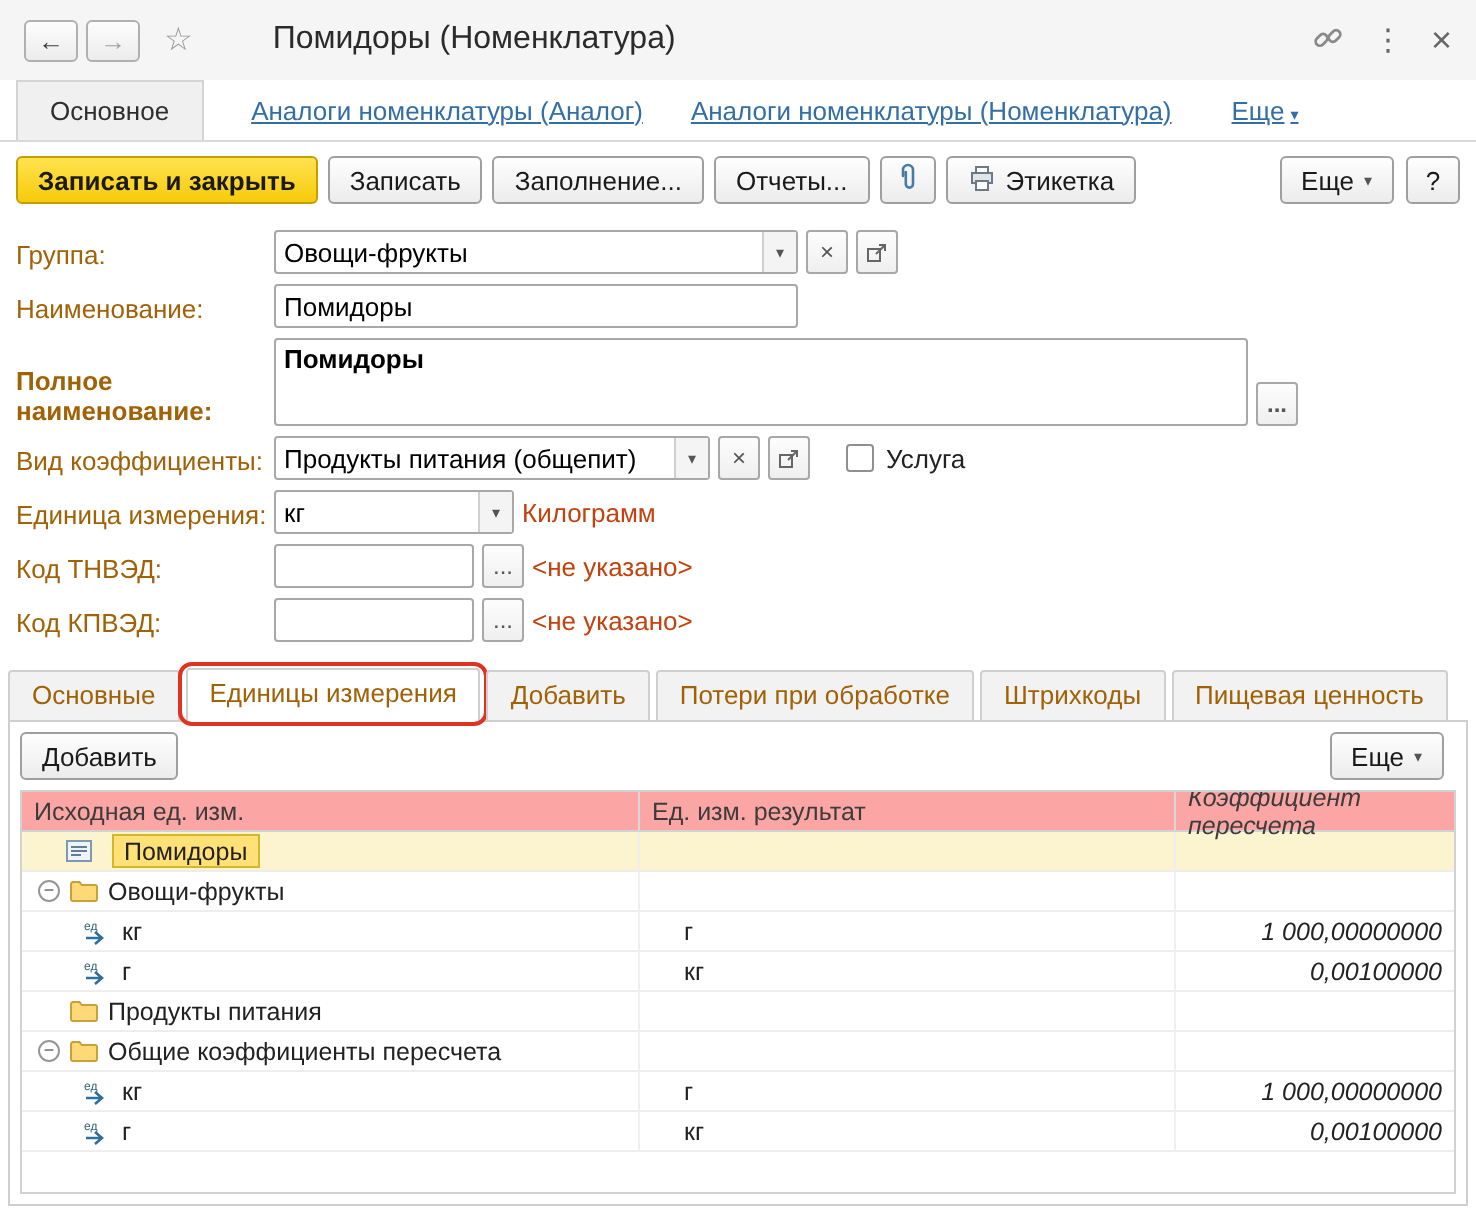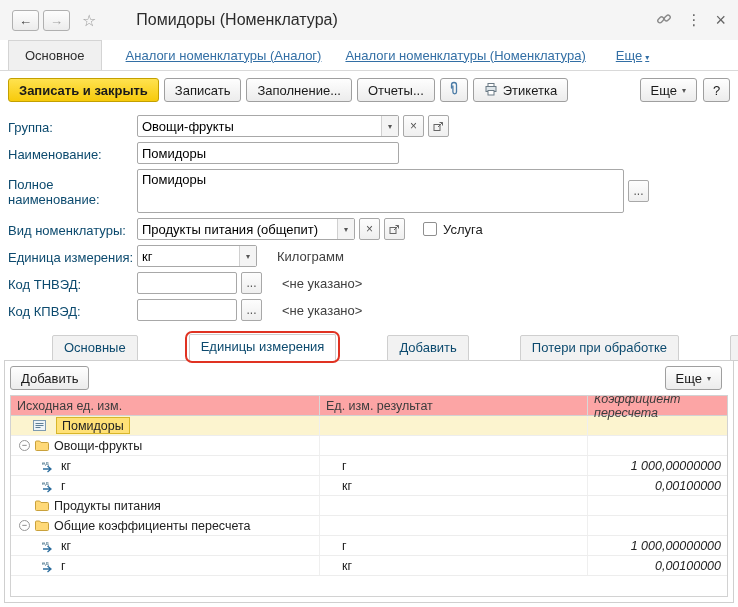--- a/index.html
+++ b/index.html
@@ -36,41 +36,41 @@
          background:linear-gradient(#fefefe,#ececec); font-size:13px; color:#1a1a1a;
          display:inline-flex; align-items:center; gap:5px; cursor:pointer; white-space:nowrap; }
   .btn.primary { background:linear-gradient(#ffe24f,#f7ca0b); border-color:#c3a000; font-weight:bold; }
   .btn .chev { font-size:8px; color:#555; }
   .btn.iconbtn { width:28px; justify-content:center; padding:0; }
   .tbar-right { margin-left:auto; display:flex; gap:6px; }
   .btn.help { width:27px; justify-content:center; padding:0; }
   
   .form { flex:none; padding:6px 8px 2px; }
   .frow { display:flex; align-items:center; margin-bottom:5px; }
-  .frow.top { align-items:center; }
-  .flabel { width:129px; flex:none; color:#0c4a6e; padding-top:2px; }
+  .frow.top { align-items:flex-end;font-weight:bold; }
+  .flabel { width:129px; flex:none; color:#a16207; padding-top:2px; }
   .tinput { height:22px; border:1px solid #a8a8a8; border-radius:2px; font:inherit; padding:0 4px; background:#fff; }
   .combo { display:inline-flex; align-items:stretch; border:1px solid #a8a8a8; border-radius:2px; background:#fff; height:22px; }
   .combo input { border:0; outline:none; padding:0 4px; font:inherit; flex:1; min-width:0; background:transparent; }
   .combo .dd { width:17px; flex:none; display:flex; align-items:center; justify-content:center;
                font-size:8px; color:#555; border-left:1px solid #d0d0d0; background:#f4f4f4; cursor:pointer; }
   .sqbtn { width:21px; height:22px; flex:none; border:1px solid #a8a8a8; border-radius:2px;
            background:linear-gradient(#fdfdfd,#efefef); display:inline-flex; align-items:center; justify-content:center;
            font-size:12px; color:#555; margin-left:4px; cursor:pointer; }
   .textarea { width:487px; height:44px; border:1px solid #a8a8a8; border-radius:2px; font:inherit;
               padding:2px 4px; resize:none; }
   .cb { width:14px; height:14px; border:1px solid #8f8f8f; border-radius:2px; background:#fff; margin-left:18px; cursor:pointer; }
   .cb-label { margin-left:6px; }
-  .bluetext { color:#404040; margin-left:20px; cursor:pointer; }
+  .bluetext { color:#c2410c; margin-left:4px; cursor:pointer; }
   .w260{width:262px;} .w218{width:218px;} .w120{width:120px;} .w200{width:200px;} .w100{width:100px;} .w88{width:88px;}
   .codelbl { margin-left:15px; margin-right:8px; }
   
   .tabstrip { flex:none; display:flex; align-items:flex-end; margin:6px 4px 0; position:relative; z-index:2; }
   .tab { padding:4px 11px 5px; background:#f2f2f2; border:1px solid #cfcfcf; border-radius:2px 2px 0 0;
-         margin-right:3px; color:#0c4a6e; cursor:pointer; position:relative; white-space:nowrap;margin-left:48px; }
+         margin-right:3px; color:#a16207; cursor:pointer; position:relative; white-space:nowrap; }
   .tab.active { background:#fff; border-bottom-color:#fff; padding-bottom:6px; }
   .annotation { position:absolute; left:-5px; right:-5px; top:-4px; bottom:-3px;
                 border:2px solid #e03222; border-radius:7px; pointer-events:none; }
   
   .panel { flex:1; min-height:0; margin:0 4px 4px; border:1px solid #cfcfcf; margin-top:-1px;
            background:#fff; padding:5px; display:flex; flex-direction:column; }
   .panelbar { flex:none; display:flex; align-items:center; }
   .panelbar .right { margin-left:auto; margin-right:6px; }
   
   .grid { flex:1; min-height:0; margin-top:5px; border:1px solid #d2d2d2; overflow:hidden; font-size:12.5px; }
@@ -184,21 +184,21 @@
     </div>
 
 
     <div class="frow top">
       <span class="flabel">Полное наименование:</span>
       <textarea class="textarea" style="">Помидоры</textarea>
       <span class="sqbtn">...</span>
     </div>
 
     <div class="frow">
-      <span class="flabel">Вид номенклатуры:</span>
+      <span class="flabel">Вид коэффициенты:</span>
       <span class="combo w218">
         <input value="Продукты питания (общепит)" style="">
         <span class="dd">▾</span>
       </span>
       <span class="sqbtn">×</span>
       <span class="sqbtn">
         <svg width="11" height="11" viewBox="0 0 11 11">
             <rect x="1" y="3.5" width="6" height="6" fill="none" stroke="#666"></rect>
             <path d="M5 6 L9.5 1.5 M6.5 1.5 h3 v3" stroke="#666" fill="none"></path>
           </svg>

